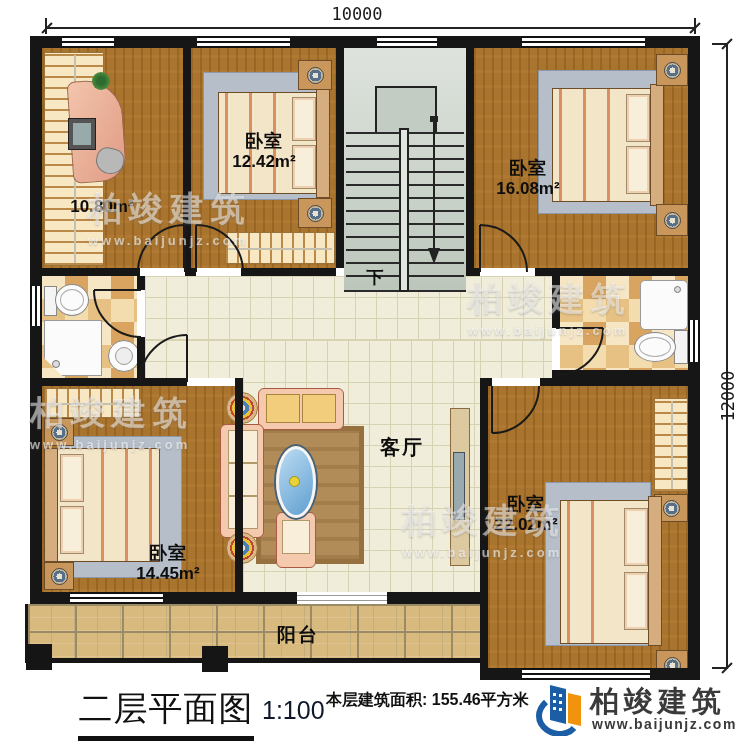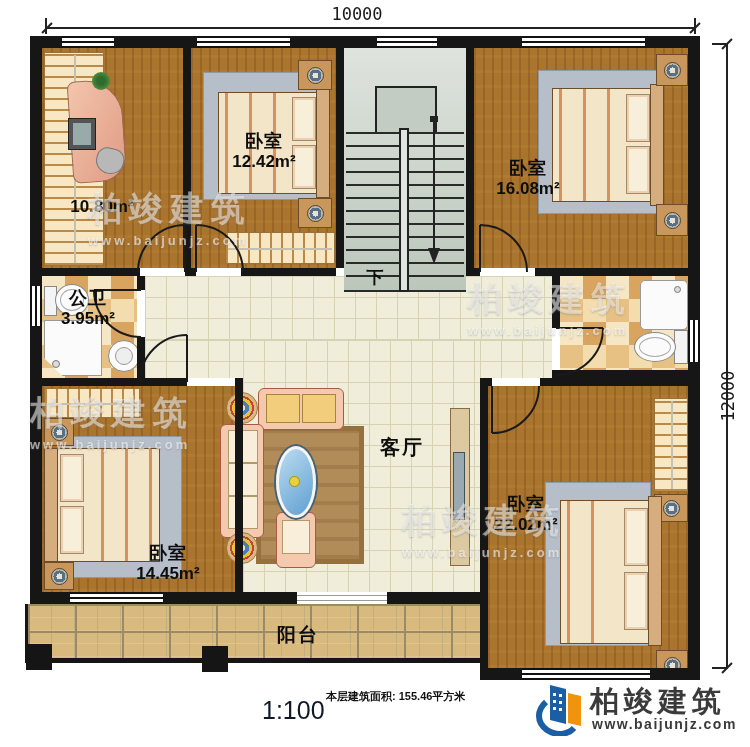--- a/index.html
+++ b/index.html
@@ -91,21 +91,21 @@
   .wm-name{font-size:34px;letter-spacing:7px;}
   .wm-url{font-size:13px;letter-spacing:3px;margin-top:1px;color:rgba(255,255,255,.58);}
   
   .dimline{position:absolute;background:#222;}
   .dimtick{position:absolute;width:14px;height:2px;background:#222;transform:rotate(-45deg);}
   .dimlabel{position:absolute;color:#1a1a1a;font-size:17px;font-family:"DejaVu Sans Mono","Liberation Mono",monospace;}
   
   .title-cn{position:absolute;font-size:34px;color:#111;border-bottom:5px solid #111;
             padding-bottom:4px;letter-spacing:1px;font-weight:500;}
   .scale{position:absolute;font-size:25px;color:#0f172a;}
-  .stats{position:absolute;font-size:11px;font-weight:bold;color:#111;line-height:1.55;}
+  .stats{position:absolute;font-size:16px;font-weight:bold;color:#111;line-height:1.55;}
   .brand-name{position:absolute;font-size:29px;font-weight:bold;color:#3a3a3a;letter-spacing:5px;}
   .brand-url{position:absolute;font-size:14px;font-weight:bold;color:#3a3a3a;letter-spacing:1.5px;}
 </style>
 </head>
 <body>
 
 <div class="stage">
 
   <div class="floor wood" style="left:42px;top:48px;width:141px;height:220px"></div>
   <div class="floor wood" style="left:191px;top:48px;width:145px;height:220px"></div>
@@ -284,24 +284,20 @@
     <div class="rarea">10.80m²</div>
   </div>
   <div class="label" style="left:208px;top:131px;width:112px">
     <div class="rname">卧室</div>
     <div class="rarea">12.42m²</div>
   </div>
   <div class="label" style="left:478px;top:158px;width:100px">
     <div class="rname">卧室</div>
     <div class="rarea">16.08m²</div>
   </div>
-  <div class="label" style="left:36px;top:288px;width:104px">
-    <div class="rname">公卫</div>
-    <div class="rarea">3.95m²</div>
-  </div>
   <div class="label single" style="left:366px;top:436px;width:72px">
     <span>客厅</span>
   </div>
   <div class="label" style="left:116px;top:543px;width:104px">
     <div class="rname">卧室</div>
     <div class="rarea">14.45m²</div>
   </div>
   <div class="label" style="left:476px;top:494px;width:100px">
     <div class="rname">卧室</div>
     <div class="rarea">22.02m²</div>
@@ -337,20 +333,21 @@
   <div class="dimline" style="left:694px;top:18px;width:2px;height:16px"></div>
   <div class="dimlabel" style="left:322px;top:4px;width:70px;text-align:center">10000</div>
 
   <div class="dimline" style="left:726px;top:44px;width:2px;height:624px"></div>
   <div class="dimtick" style="left:720px;top:43px"></div>
   <div class="dimtick" style="left:720px;top:667px"></div>
   <div class="dimline" style="left:712px;top:43px;width:16px;height:2px"></div>
   <div class="dimline" style="left:712px;top:667px;width:16px;height:2px"></div>
   <div class="dimlabel" style="left:698px;top:386px;width:60px;text-align:center;transform:rotate(-90deg)">12000</div>
 
+  <div class="title-cn" style="left:78px;top:686px;width:176px;text-align:center">二层平面图</div>
   <div class="scale" style="left:262px;top:696px">1:100</div>
   <div class="stats" style="left:326px;top:688px">
     <div>本层建筑面积: 155.46平方米</div>
   </div>
 
   <svg class="abs" style="left:536px;top:680px;z-index:8" width="50" height="56" viewBox="0 0 50 56">
     <path d="M10 22 C1 30 0 42 11 50 C20 56 32 55 38 48" stroke="#1b5ea6" stroke-width="6" fill="none"></path>
     <path d="M14 5 L30 9 L30 44 L14 40 Z" fill="#1b5ea6"></path>
     <rect x="17" y="13" width="3" height="3" fill="#fff"></rect>
       <rect x="23" y="14" width="3" height="3" fill="#fff"></rect>

